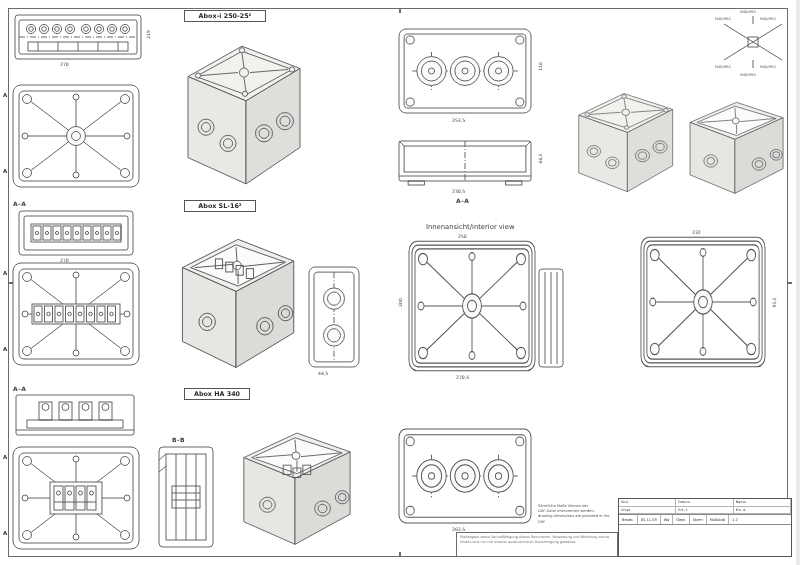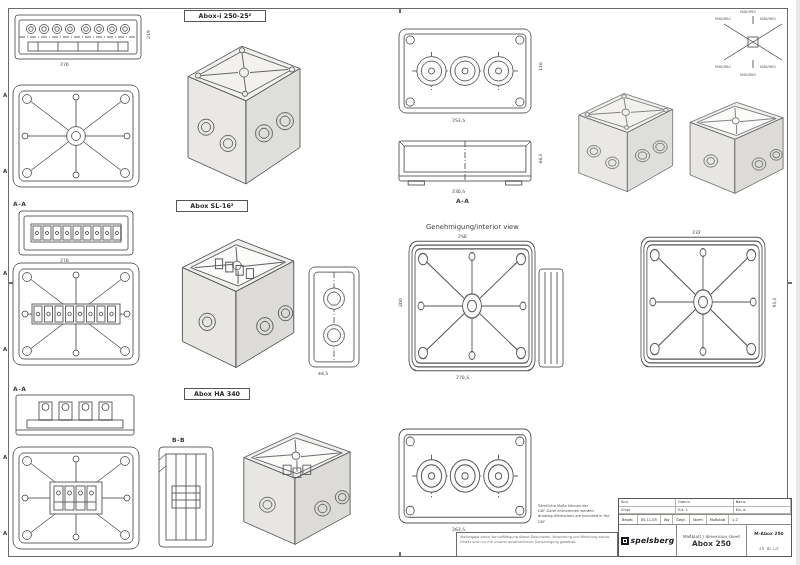--- a/index.html
+++ b/index.html
@@ -275,21 +275,21 @@
       <circle cx="68" cy="52" r="1.8"></circle>
     <rect x="74.5" y="44" width="8" height="16"></rect>
       <circle cx="78.5" cy="52" r="1.8"></circle>
     <rect x="85" y="44" width="8" height="16"></rect>
       <circle cx="89" cy="52" r="1.8"></circle>
     <rect x="95.5" y="44" width="8" height="16"></rect>
       <circle cx="99.5" cy="52" r="1.8"></circle>
   </svg>
   <span class="cut" style="left:3px;top:270px">A</span>
   <span class="cut" style="left:3px;top:346px">A</span>
-  <div class="labelbox" style="left:176px;top:200px;width:72px"><span>Abox SL-16²</span></div>
+  <div class="labelbox" style="left:184px;top:200px;width:72px"><span>Abox SL-16²</span></div>
   <svg class="abs view" style="left:168px;top:222px;width:134px;height:152px" viewBox="0 0 130 140" preserveAspectRatio="none">
     <use href="#sym-isoopen"></use>
     <rect x="46" y="34" width="7" height="9"></rect>
     <rect x="56" y="37" width="7" height="9"></rect>
     <rect x="66" y="40" width="7" height="9"></rect>
     <rect x="76" y="43" width="7" height="9"></rect>
   </svg>
 
   <span class="seclabel" style="left:13px;top:385px">A-A</span>
   <svg class="abs view" style="left:15px;top:394px;width:120px;height:46px" viewBox="0 0 120 46" preserveAspectRatio="none">
@@ -347,21 +347,21 @@
     <line x1="39" y1="52" x2="39" y2="60"></line>
     <rect x="34" y="29" width="10" height="10"></rect>
     <text x="1" y="12">M40/M50</text>
     <text x="46" y="12">M40/M50</text>
     <text x="1" y="60">M40/M50</text>
     <text x="46" y="60">M40/M50</text>
     <text x="26" y="5">M40/M50</text>
     <text x="26" y="68">M40/M50</text>
   </svg>
 
-  <span class="interior-label" style="left:426px;top:223px">Genehmigung/interior view</span>
+  <span class="interior-label" style="left:426px;top:223px">Innenansicht/interior view</span>
   <svg class="abs view" style="left:308px;top:266px;width:52px;height:102px" viewBox="0 0 52 100" preserveAspectRatio="none">
       <use href="#sym-sidegland"></use>
     </svg>
   <span class="dim" style="left:318px;top:371px">44,5</span>
   <svg class="abs view" style="left:408px;top:240px;width:128px;height:132px" viewBox="0 0 128 104" preserveAspectRatio="none">
     <use href="#sym-front"></use>
     <rect x="4" y="4" width="120" height="96" rx="6"></rect>
   </svg>
   <span class="dim" style="left:458px;top:234px">250</span>
   <span class="vdim" style="left:396px;top:300px">200</span>
@@ -399,34 +399,15 @@
     </div>
     <div class="tb-mid">
       <span>Bearb.</span>
       <span>05.11.03</span>
       <span>Wa</span>
       <span>Gepr.</span>
       <span>Norm</span>
       <span>Maßstab</span>
       <span style="border-right:none">1:2</span>
     </div>
-    <div class="tb-main">
-      <div class="tb-logo">
-        <span class="logo-mark">
-            <span></span>
-          </span>
-        <span class="logo-text">spelsberg</span>
-      </div>
-      <div class="tb-titles">
-        <div class="tb-t1">Maßblatt / dimension sheet</div>
-        <div class="tb-t2">Abox 250</div>
-      </div>
-      <div class="tb-right">
-        <div class="tb-doc">M-Abox 250</div>
-        <div class="tb-sub">
-          <span>A3</span>
-          <span>Bl. 1/2</span>
-        </div>
-      </div>
-    </div>
   </div>
 
 </div>
 
 </body></html>

